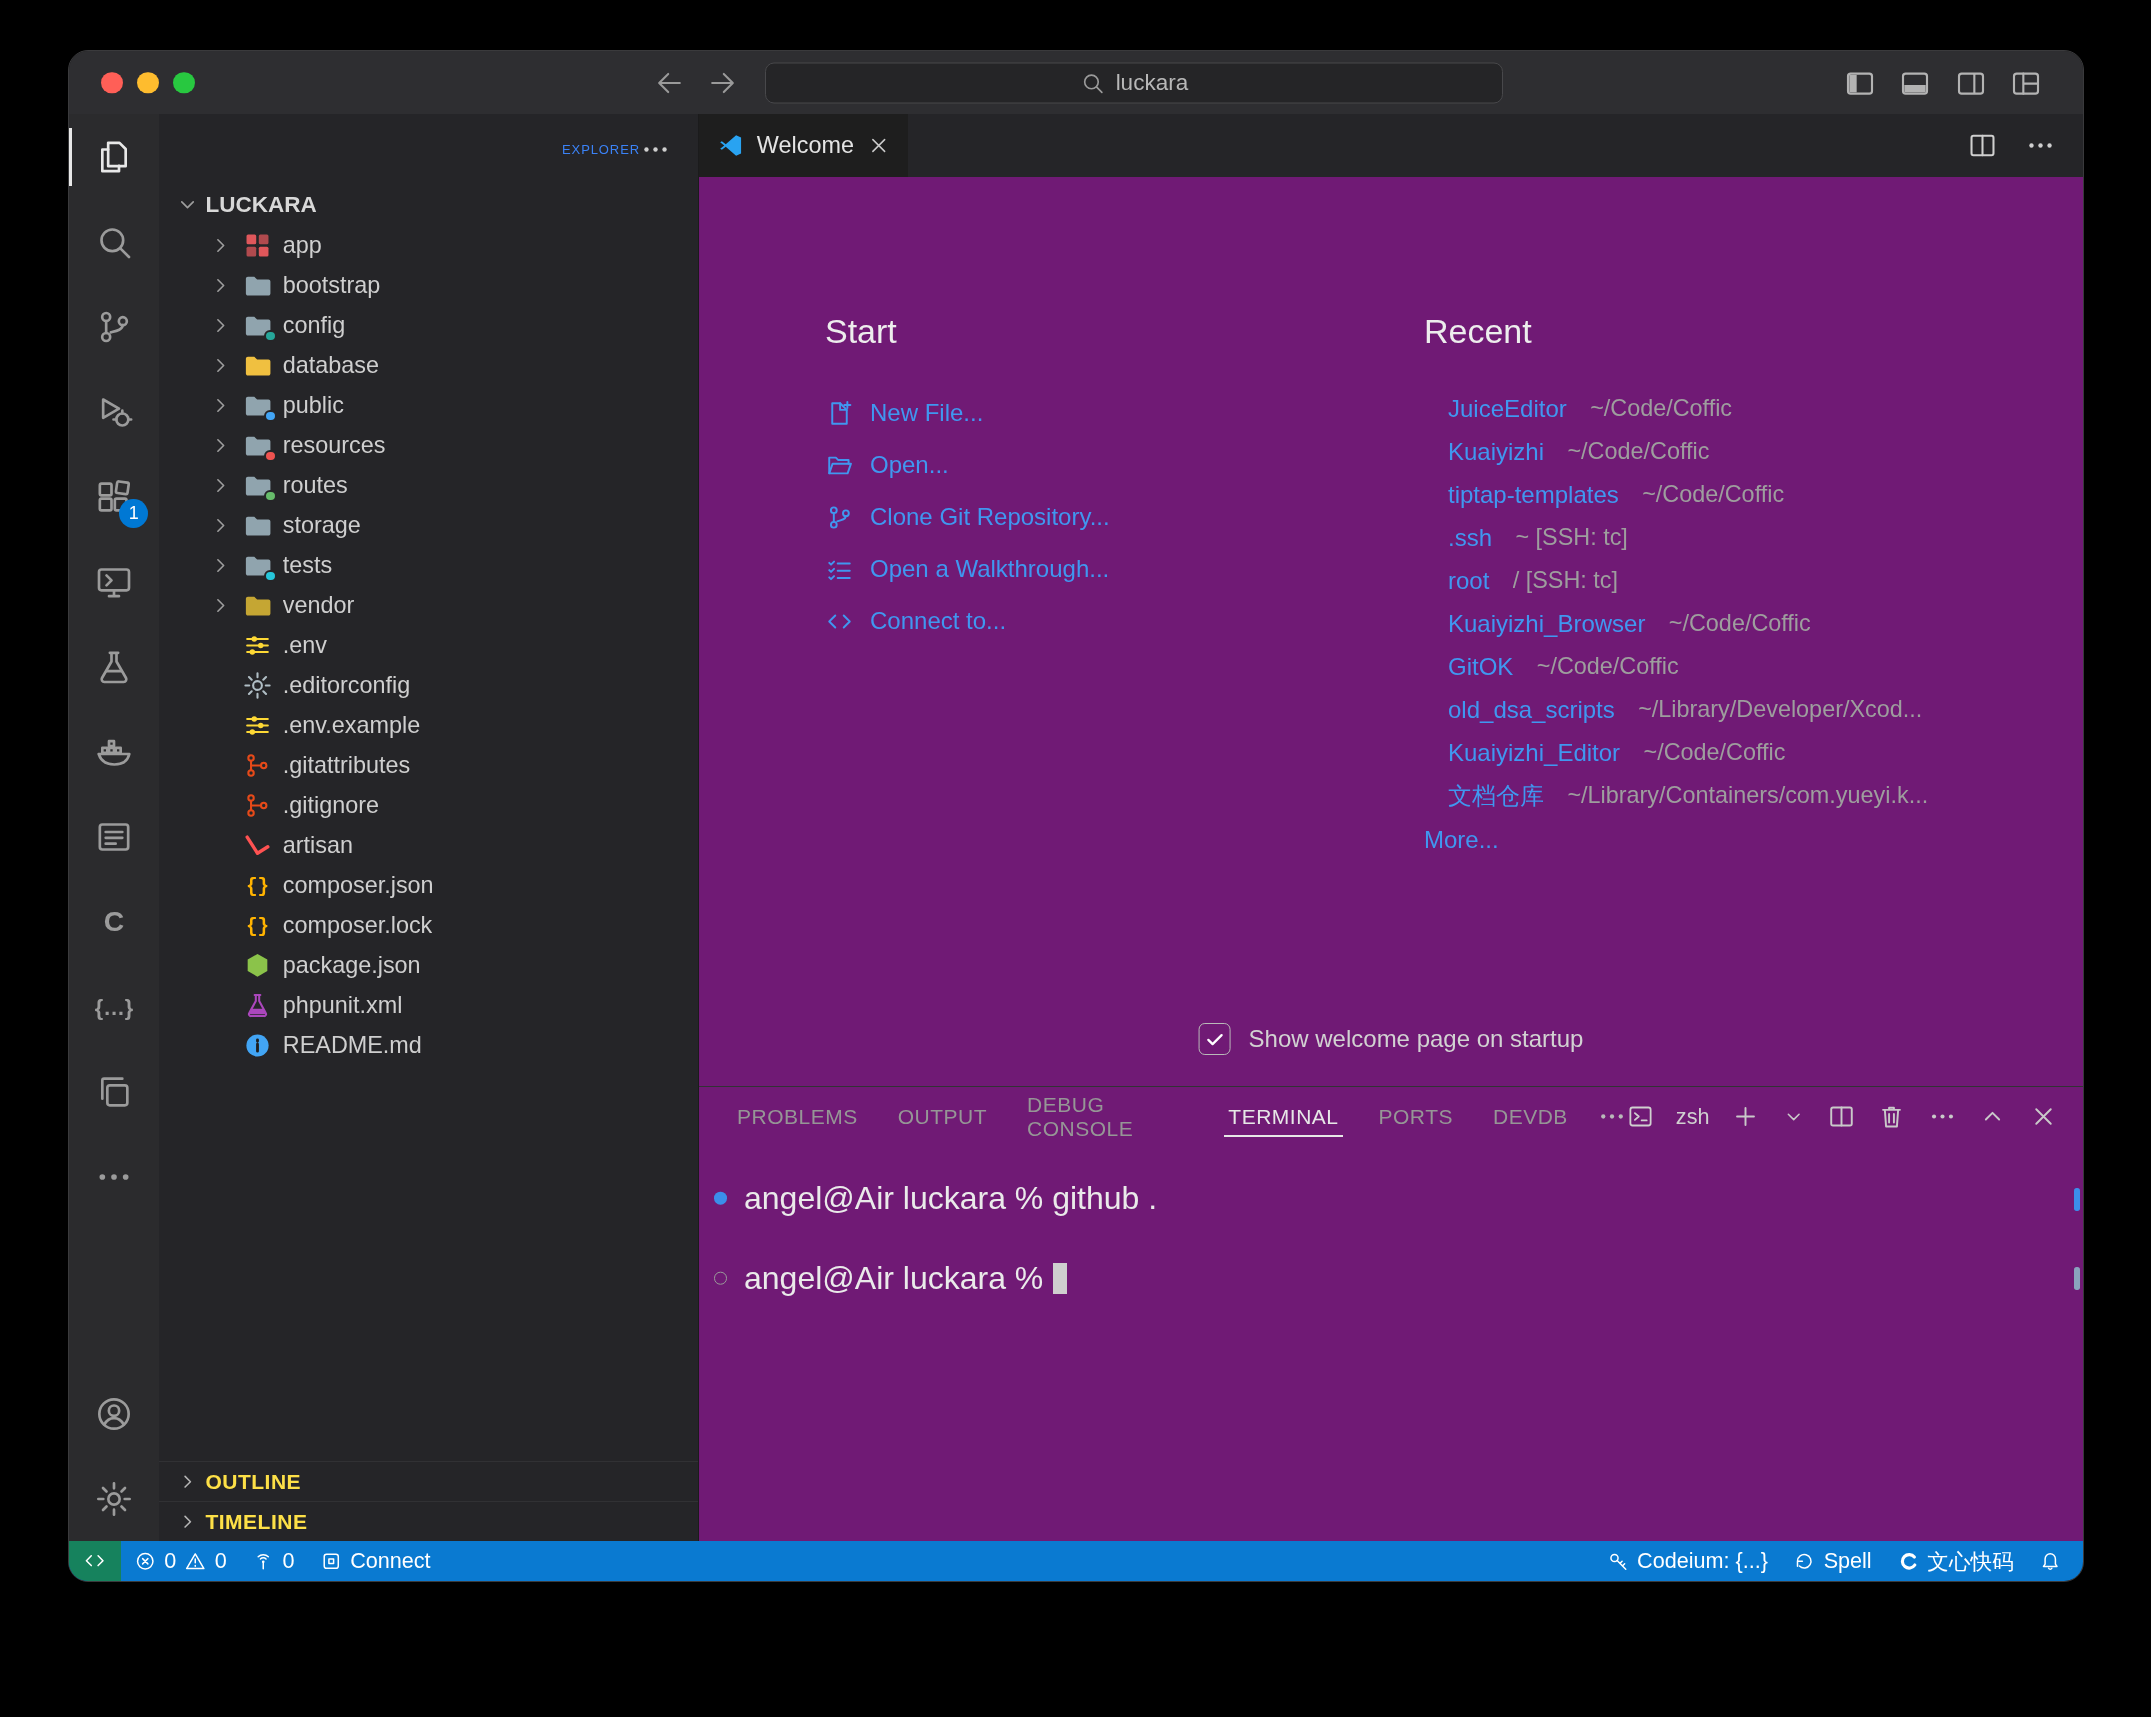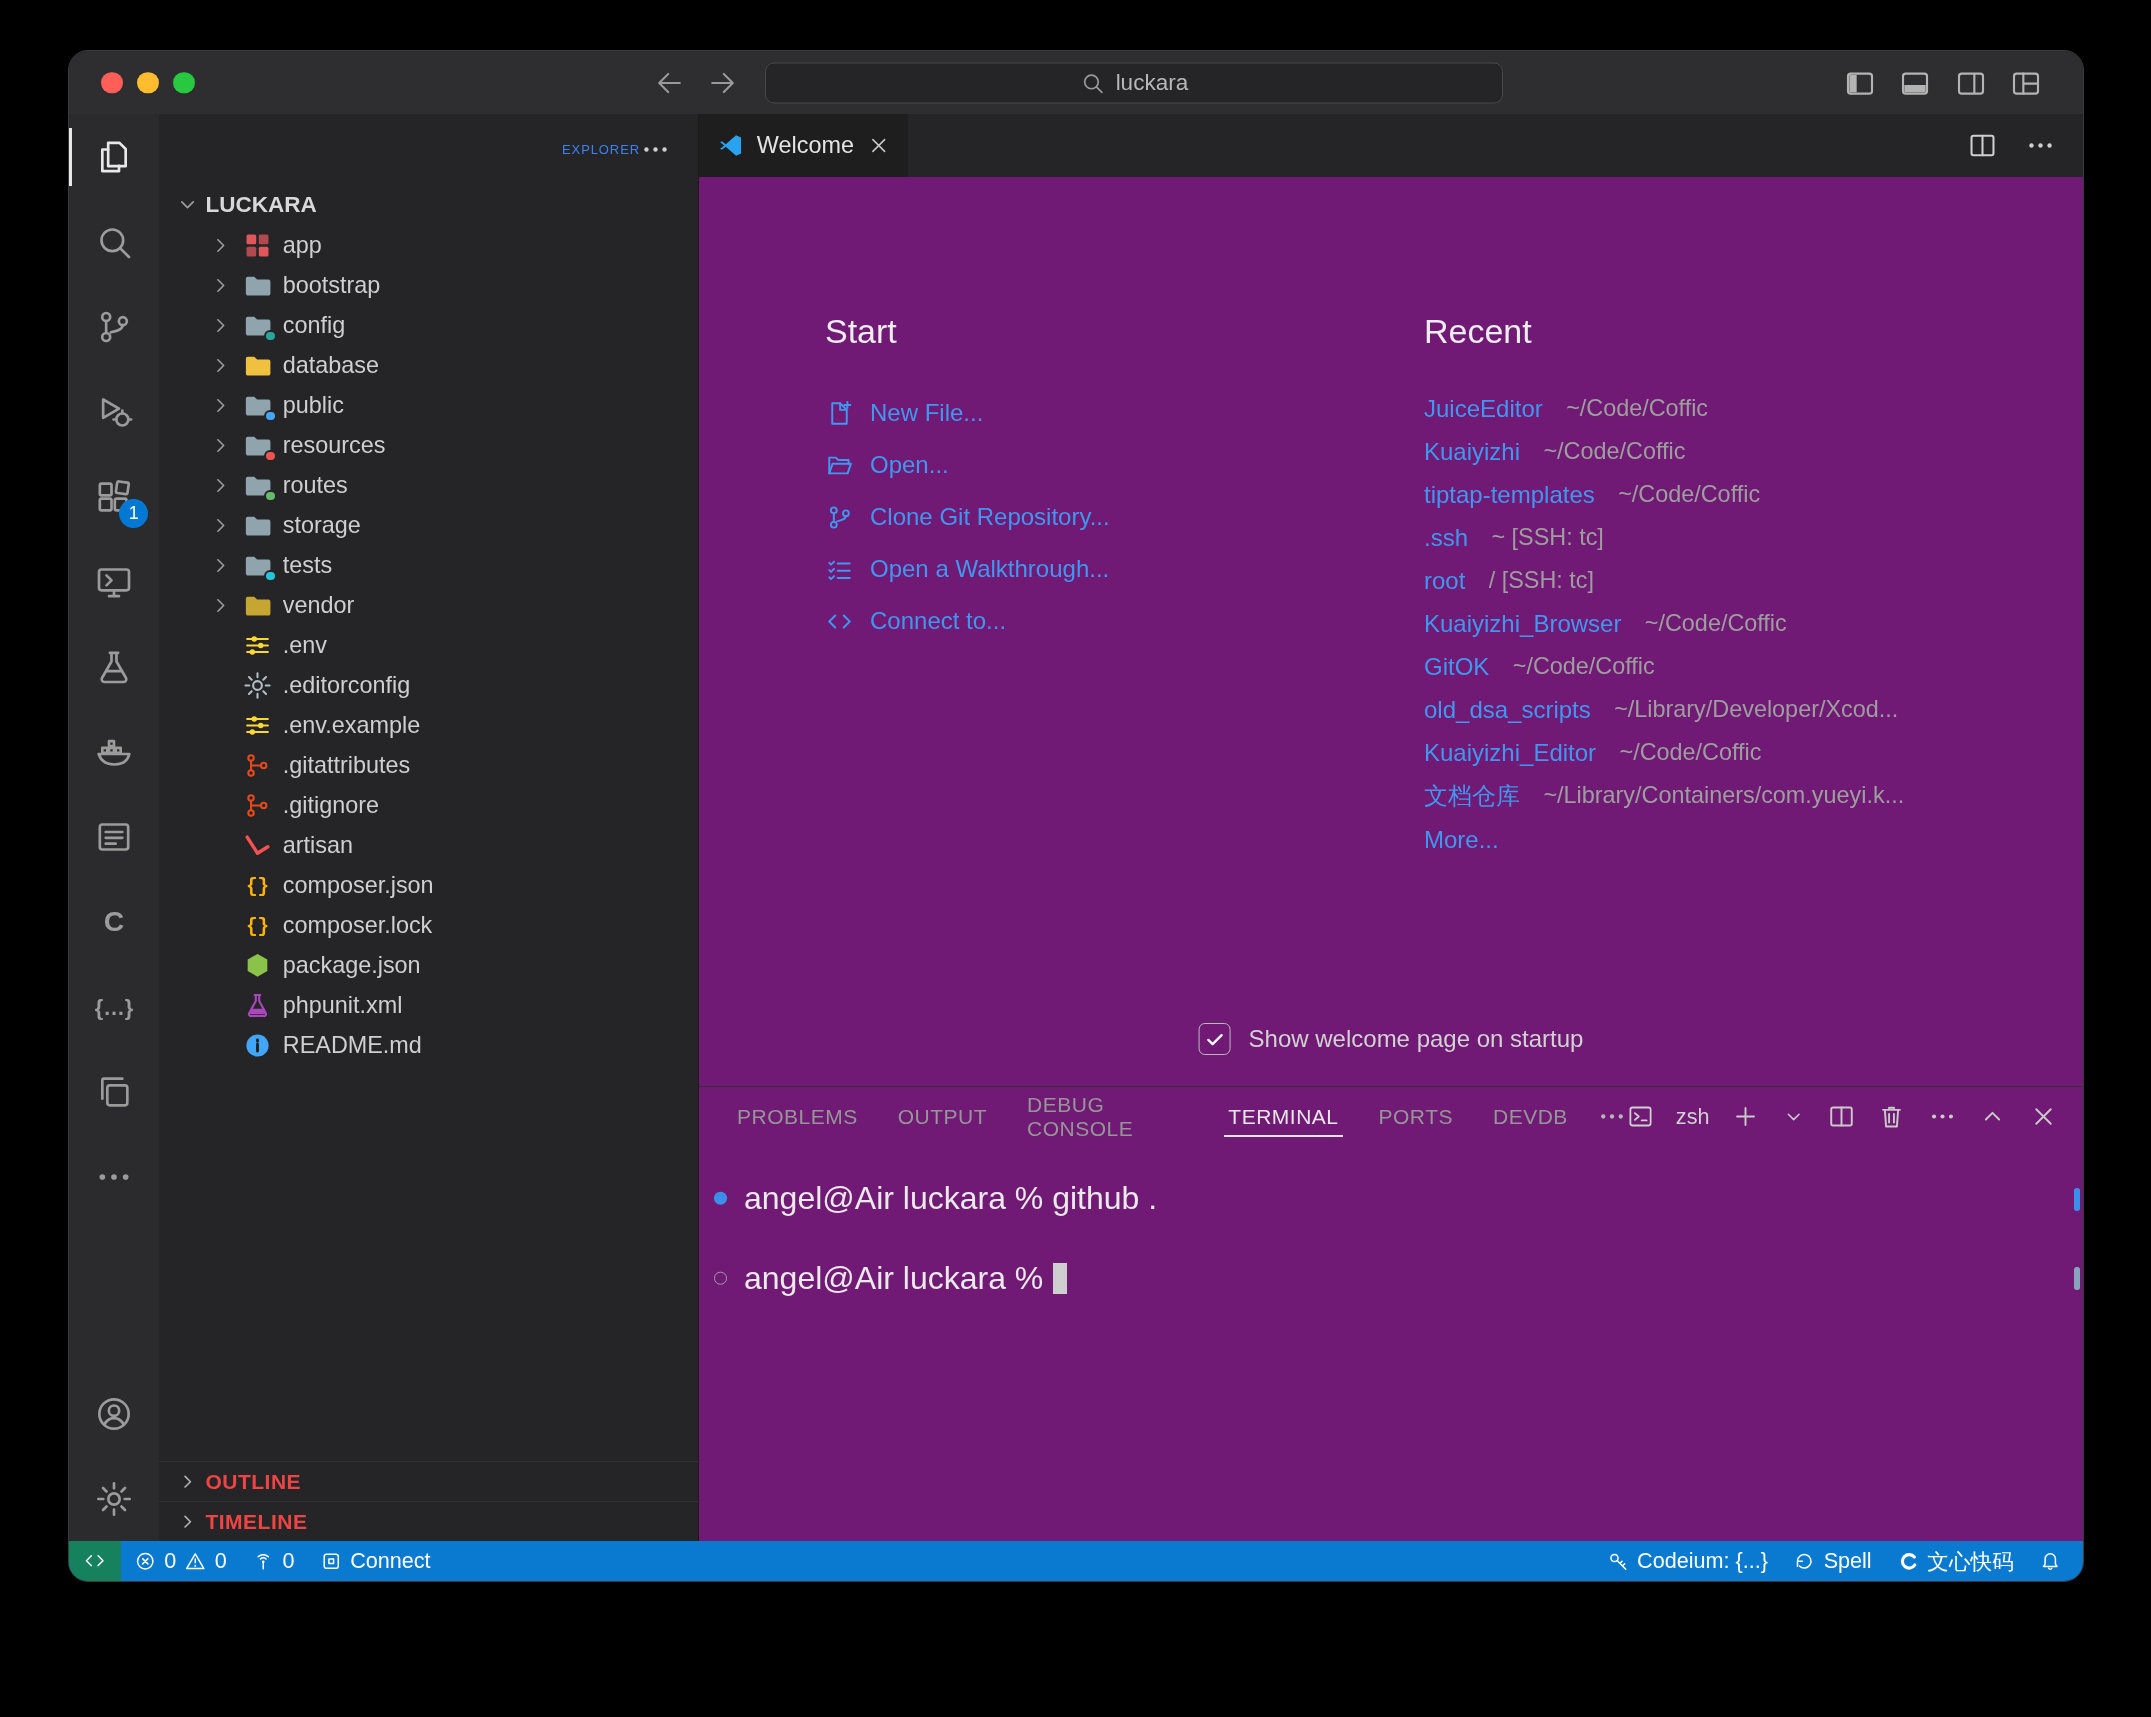--- a/index.html
+++ b/index.html
@@ -46,41 +46,41 @@
   .ws-row { height: 41px; flex: 0 0 41px; display: flex; align-items: center; gap: 5.4px; padding-left: 16px;
     color: #d8d8d8; font-weight: 700; font-size: 22.5px; cursor: pointer; }
   .chev { width: 25px; height: 25px; flex: 0 0 25px; color: #9d9d9d; }
   .tree { overflow: hidden; }
   .trow { height: 40px; display: flex; align-items: center; padding-left: 49px; gap: 4px; font-size: 23.4px; color: #cfcfcf; white-space: nowrap; cursor: pointer; }
   .ticon { width: 31px; height: 31px; flex: 0 0 31px; position: relative; margin: 0 5.4px; }
   .tdot { position: absolute; right: -3.6px; bottom: -1.8px; width: 12.6px; height: 12.6px; border-radius: 50%; border: 2.7px solid #252528; }
   .tlabel { overflow: hidden; text-overflow: ellipsis; }
   .sidebar-spacer { flex: 1; }
   .section-row { height: 40px; flex: 0 0 40px; display: flex; align-items: center; gap: 5.4px; padding-left: 16px;
-    border-top: 0.9px solid #313134; color: #ef4444; font-weight: 700; font-size: 21px; letter-spacing: 0.5px; cursor: pointer; }
+    border-top: 0.9px solid #313134; color: #fde047; font-weight: 700; font-size: 21px; letter-spacing: 0.5px; cursor: pointer; }
   .section-row .chev { width: 23.4px; height: 23.4px; color: #b5b5b5; }
 
   
   .editor-col { flex: 1; display: flex; flex-direction: column; min-width: 0; background: #701a75; }
   .tabbar { height: 63px; flex: 0 0 63px; background: #252528; display: flex; justify-content: space-between; }
   .tab { width: 209px; background: #1e1e1e; display: flex; align-items: center; gap: 12.6px; padding: 0 18px; font-size: 23.4px; color: #e4e4e4; cursor: pointer; }
   .tab-vsc { width: 29px; height: 29px; }
   .tab-close { width: 25px; height: 25px; margin-left: auto; color: #c9c9c9; }
   .tab-actions { display: flex; align-items: center; gap: 27px; padding-right: 27px; color: #cfcfcf; }
   .tab-actions .tbtn { width: 31px; height: 31px; }
 
   .editor-content { flex: 1; min-height: 0; position: relative; overflow: hidden; }
   .welcome-cols { display: flex; padding: 135px 54px 0 126px; }
   .col-start { width: 599px; flex: 0 0 599px; }
   .col-recent { flex: 1; min-width: 0; }
   .w-h2 { font-size: 34px; font-weight: 400; color: #ededed; margin-bottom: 36px; }
   .start-item { height: 52px; display: flex; align-items: center; gap: 16px; color: var(--link, #4097f0); font-size: 24px; cursor: pointer; }
   .s-icon { width: 29px; height: 29px; flex: 0 0 29px; }
   .recent-item { height: 43px; display: flex; align-items: center; gap: 23.4px; font-size: 24px; white-space: nowrap; }
-  .r-name { color: var(--link, #4097f0); cursor: pointer; }
+  .r-name { color: var(--link, #4097f0); cursor: pointer; margin-left: 24px; }
   .r-path { color: #9e9e9e; font-size: 23.4px; overflow: hidden; text-overflow: ellipsis; }
   .more-link { display: inline-block; margin-top: 9px; color: var(--link, #4097f0); font-size: 24px; cursor: pointer; }
   .startup-row { position: absolute; left: 50%; bottom: 31px; transform: translateX(-50%);
     display: flex; align-items: center; gap: 18px; font-size: 24px; color: #d2d2d2; white-space: nowrap; }
   .checkbox { width: 32px; height: 32px; border: 1.8px solid #b9b9b9; border-radius: 6.3px; color: #fff;
     display: flex; align-items: center; justify-content: center; padding: 3.6px; cursor: pointer; }
 
   
   .panel { height: 455px; flex: 0 0 455px; border-top: 0.9px solid #323235; display: flex; flex-direction: column; position: relative; }
   .panel-header { height: 59px; flex: 0 0 59px; display: flex; align-items: center; padding: 0 25px 0 18px; }

